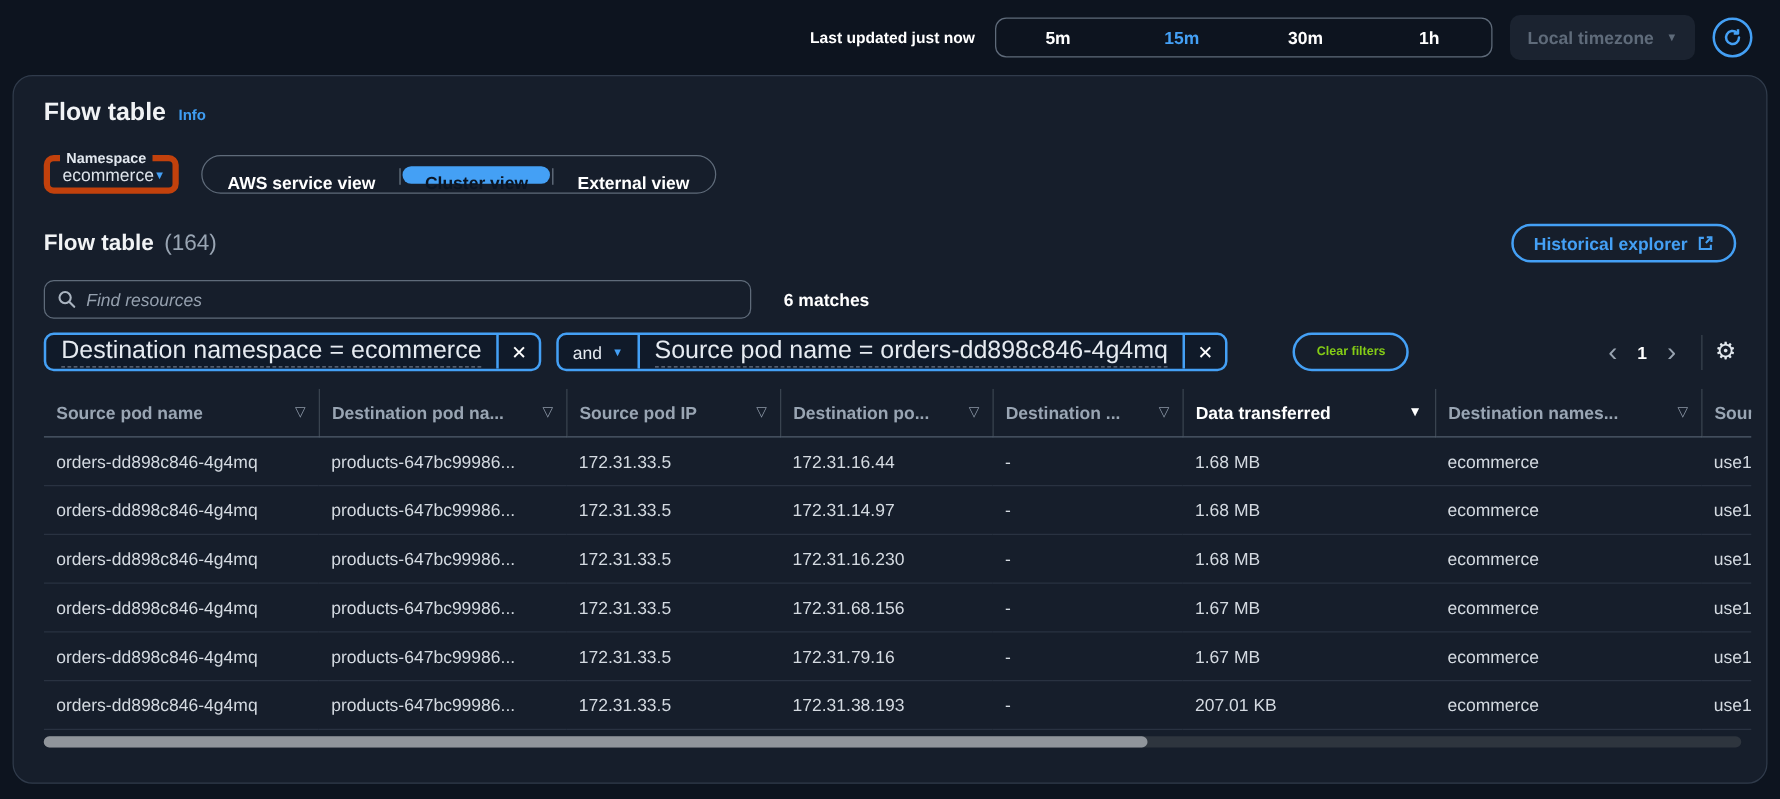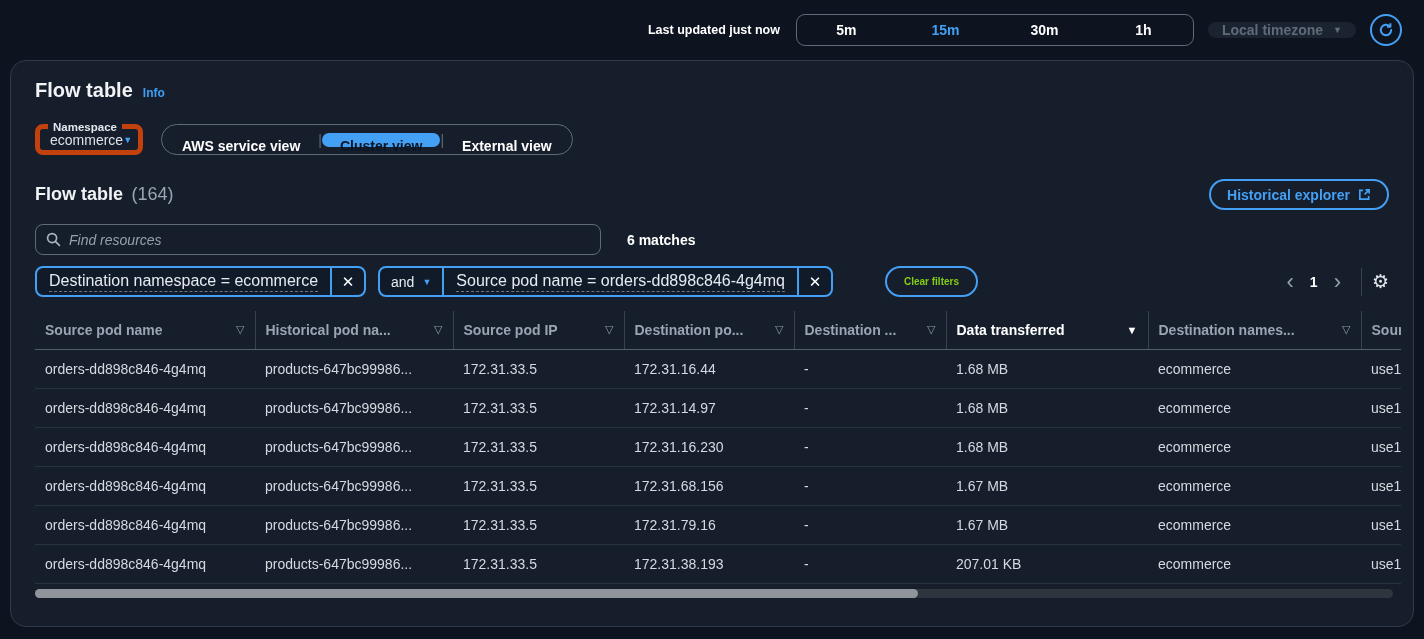--- a/index.html
+++ b/index.html
@@ -8,21 +8,21 @@
 
   
   .topbar { height:60px; display:flex; align-items:center; justify-content:flex-end;
     gap:14px; padding-right:22px;padding-left:28px; }
   .last-updated { font-size:12.5px; font-weight:700; color:#ffffff; margin-right:2px; }
   .time-range { display:flex; align-items:center; height:32px; border:1px solid #5f6b7a;
     border-radius:9px; overflow:hidden; }
   .time-range .seg { width:99px; text-align:center; font-size:14px; font-weight:700;
     color:#ffffff; cursor:pointer; }
   .time-range .seg.selected { color:#44a0f5; }
-  .tz-btn { height:16px; display:flex; align-items:center; gap:10px; padding:0 14px;
+  .tz-btn { height:36px; display:flex; align-items:center; gap:10px; padding:0 14px;
     background:#1b2330; border-radius:8px; color:#5f6b7a; font-size:14px; font-weight:700; }
   .tz-caret { font-size:9px; color:#5f6b7a; }
   .refresh-btn { width:32px; height:32px; border-radius:50%; border:2px solid #44a0f5;
     display:flex; align-items:center; justify-content:center; cursor:pointer; }
 
   
   .panel { margin:0 10px; height:567px; background:#161e2b; border:1px solid #303b4b;
     border-radius:16px; padding:18px 24px 0 24px; overflow:hidden; }
 
   .title-row { display:flex; align-items:baseline; gap:10px; }
@@ -58,21 +58,21 @@
   .search-box input { flex:1; background:transparent; border:none; outline:none;
     font-size:14px; font-style:italic; color:#dde3ea;
     font-family:"Liberation Sans","DejaVu Sans",sans-serif; }
   .search-box input::placeholder { color:#95a0ae; font-style:italic; }
   .matches { margin-left:26px; font-size:14px; font-weight:700; color:#ffffff; }
 
   .filter-row { margin-top:11px; display:flex; align-items:center; }
   .token { display:flex; align-items:stretch; height:31px; border:2px solid #44a0f5;
     border-radius:8px; background:#101a29; overflow:hidden; }
   .token + .token { margin-left:12px; }
-  .token .tok-text { display:flex; align-items:center; padding:0 12px; font-size:16px; color:#e6ebf1; }
+  .token .tok-text { display:flex; align-items:center; padding:0 12px; font-size:20px; color:#e6ebf1; }
   .token .tok-text span { border-bottom:1px dashed #6b7687; padding-bottom:1px; cursor:pointer; }
   .token .tok-sep { width:2px; background:#44a0f5; }
   .token .tok-x { width:32px; display:flex; align-items:center; justify-content:center;
     color:#ffffff; font-size:15px; cursor:pointer; }
   .token .tok-and { display:flex; align-items:center; gap:8px; padding:0 11px;
     font-size:14px; color:#e6ebf1; cursor:pointer; }
 
   .clear-btn { margin-left:52px; height:31px; border:2px solid #44a0f5; border-radius:16px;
     background:none; padding:0 17px; color:#84cc16; font-size:10px; font-weight:700; cursor:pointer; }
 
@@ -232,21 +232,21 @@
       <thead>
         <tr>
           <th>
               <div class="th-inner">
                 <span class="th-label">Source pod name</span>
                 <span class="th-caret">▽</span>
               </div>
             </th>
           <th>
               <div class="th-inner">
-                <span class="th-label">Historical pod na...</span>
+                <span class="th-label">Destination pod na...</span>
                 <span class="th-caret">▽</span>
               </div>
             </th>
           <th>
               <div class="th-inner">
                 <span class="th-label">Source pod IP</span>
                 <span class="th-caret">▽</span>
               </div>
             </th>
           <th>

